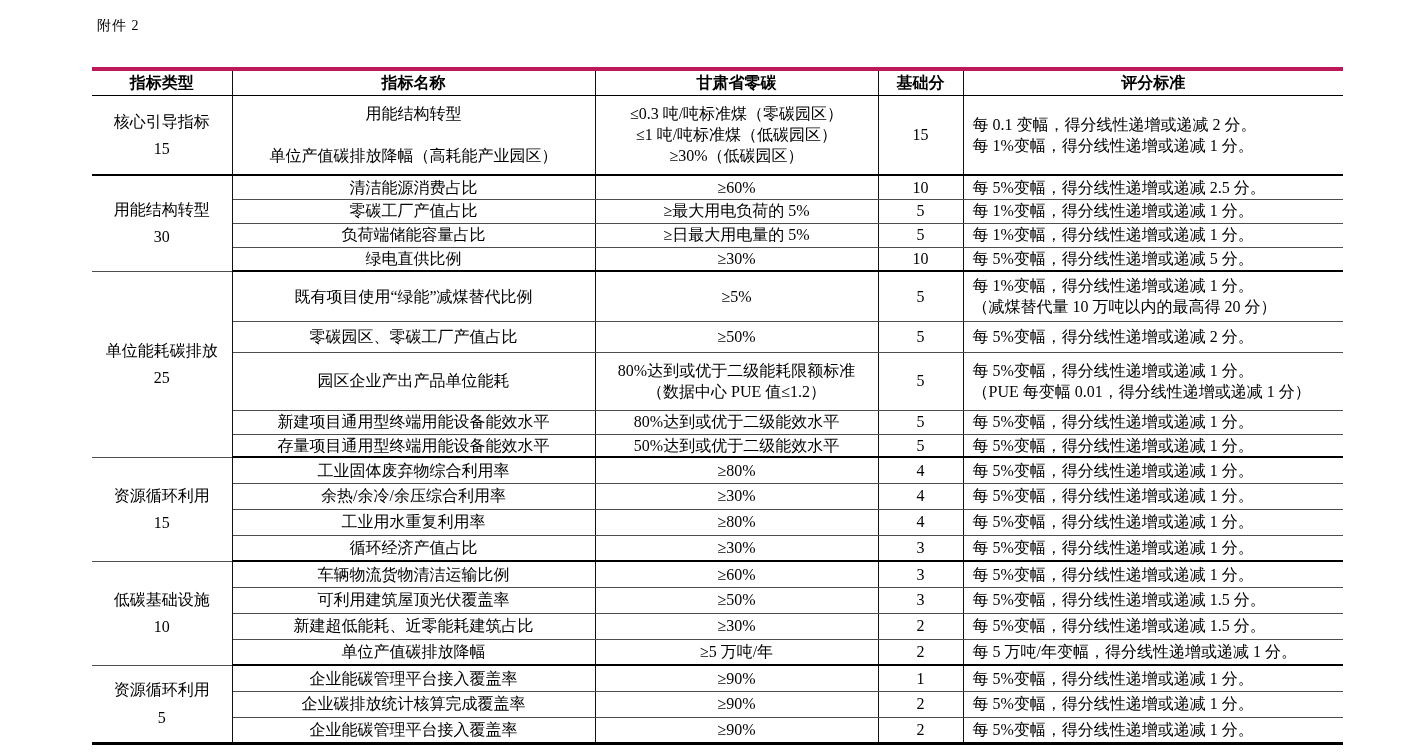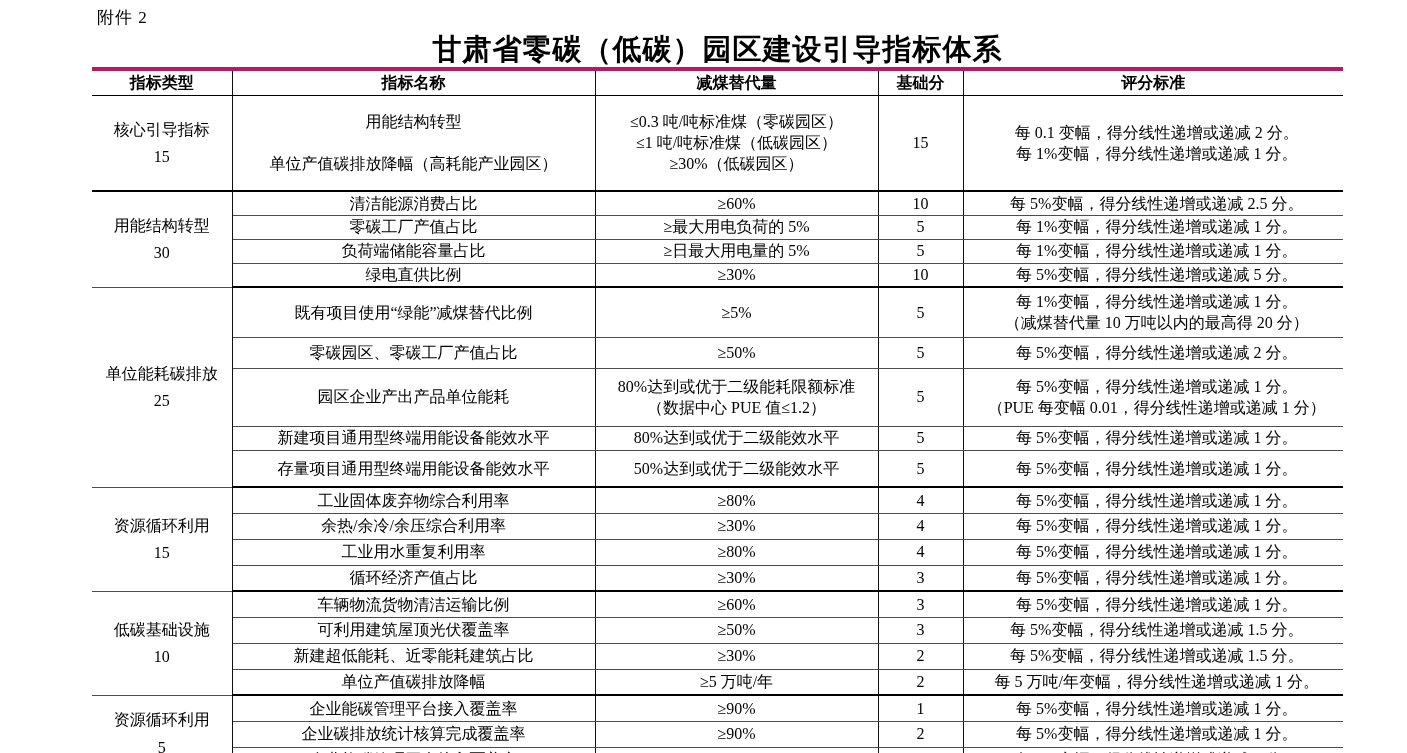--- a/index.html
+++ b/index.html
@@ -14,22 +14,22 @@
   }
   .page {
     position: relative;
     width: 1407px;
     height: 753px;
     background: #fff;
   }
   .attachment-label {
     position: absolute;
     left: 97px;
-    top: 6px;
-    font-size: 17px;
+    top: 17px;
+    font-size: 14px;
     letter-spacing: 1px;
   }
   .doc-title {
     position: absolute;
     left: 92px;
     top: 30px;
     width: 1251px;
     text-align: center;
     font-size: 29px;
     font-weight: bold;
@@ -62,58 +62,57 @@
   .indicator-table td:first-child { border-left: none; }
   .indicator-table th:last-child,
   .indicator-table td:last-child { border-right: none; }
   .indicator-table th {
     font-weight: bold;
     border-bottom: 1px solid #000;
     font-size: 16px;
   }
   tr.sec-end td { border-bottom: 2px solid #000; }
   td.crit {
-    text-align: center;
+    text-align: left;
     padding-left: 9px;
     padding-right: 2px;
     margin-top: 28px;
   }
   td.cat div { line-height: 1.7; }
   .ln { min-height: 1.32em; }
   
   tr.h26 { height: 26px; }
   tr.h24 { height: 24px; }
-  tr.h80 { height: 96px; }
+  tr.h80 { height: 80px; }
   tr.h50 { height: 50px; }
   tr.h31 { height: 31px; }
   tr.h58 { height: 58px; }
-  tr.h23 { height: 37px; }
+  tr.h23 { height: 23px; }
 </style>
 </head>
 <body>
 
 <div class="page">
 
   <div class="attachment-label">附件 2</div>
 
-  <div class="doc-title">甘肃省零碳（低碳）园区建设引导指标体系</div>
 
   <table class="indicator-table">
     <colgroup>
       <col style="width:140px">
       <col style="width:363px">
       <col style="width:283px">
       <col style="width:85px">
       <col style="width:380px">
     </colgroup>
     <thead>
       <tr class="h26">
         <th>指标类型</th>
         <th>指标名称</th>
-        <th>减煤替代量</th>
+        <th>甘肃省零碳</th>
         <th>基础分</th>
         <th>评分标准</th>
       </tr>
     </thead>
     <tbody>
 
       <tr class="h80 sec-end">
         <td class="cat">
           <div>核心引导指标</div>
           <div>15</div>

